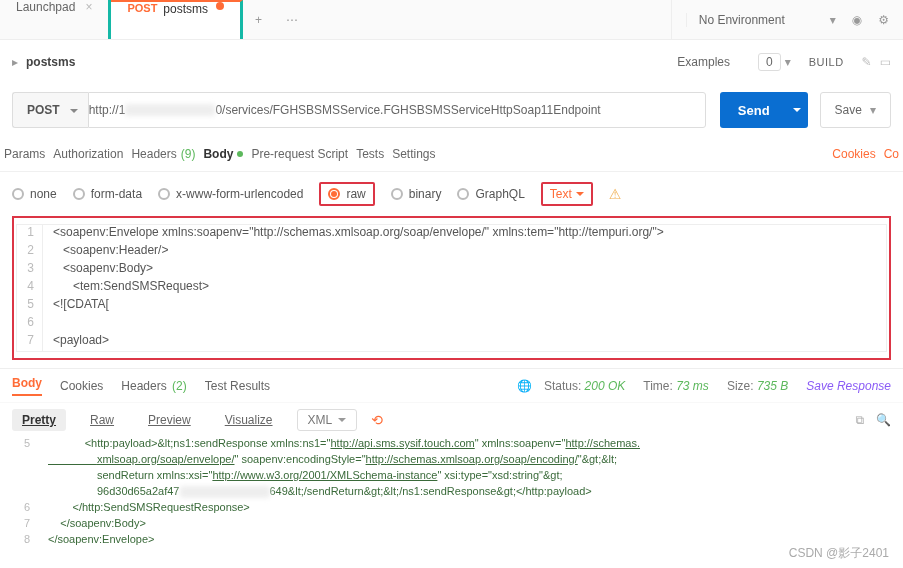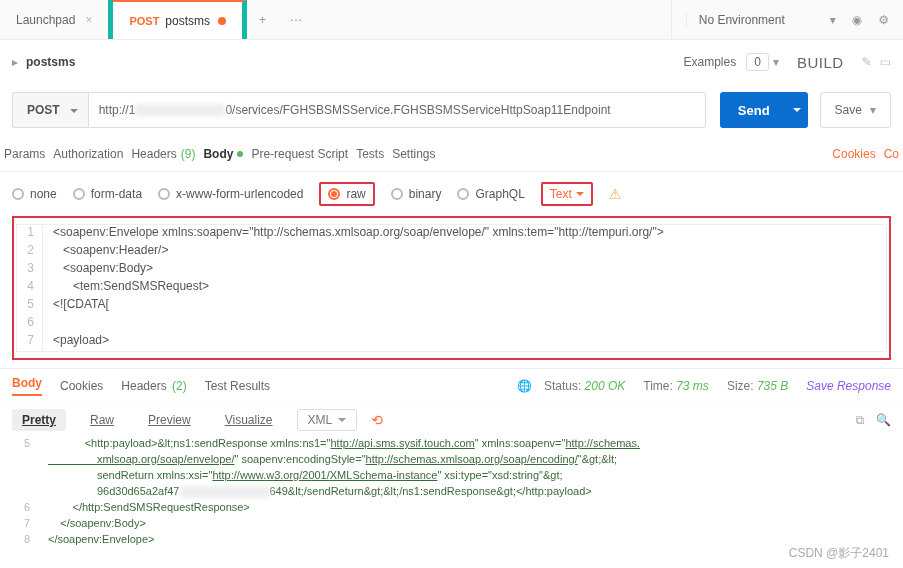--- a/index.html
+++ b/index.html
@@ -1,37 +1,37 @@
 <!DOCTYPE html>
 <html><head>
 <meta charset="utf-8">
 <style>
 * { box-sizing: border-box; margin: 0; padding: 0; font-family: -apple-system, BlinkMacSystemFont, "Segoe UI", Helvetica, Arial, sans-serif; }
 body { background: #fff; color: #333; font-size: 12px; width: 903px; height: 568px; overflow: hidden; }
 .topbar { display: flex; align-items: center; height: 40px; background: #fafafa; border-bottom: 1px solid #eee; }
-.tab { display: flex; align-items: center; padding: 0 16px; height: 100%; border-right: 5px solid #14b8a6; font-size: 12px; color: #666; cursor: pointer; background: #fafafa; }
+.tab { display: flex; padding: 0 16px; height: 100%; border-right: 3px solid #14b8a6; font-size: 12px; color: #666; cursor: pointer; background: #fafafa; }
 .tab.active { background: #fff; border-top: 2px solid #ff6c37; color: #333; }
 .tab .method { color: #ff6c37; font-weight: 600; margin-right: 6px; font-size: 11px; }
 .tab .dot { width: 8px; height: 8px; background: #ff6c37; border-radius: 50%; margin-left: 8px; }
 .tab .x { margin-left: 10px; color: #bbb; }
 .tabadd { padding: 0 12px; color: #999; cursor: pointer; }
 .env { margin-left: auto; display: flex; align-items: center; padding: 0 14px; border-left: 1px solid #eee; height: 100%; color: #666; gap: 16px; }
 .env .sel { display: flex; align-items: center; gap: 8px; min-width: 150px; border-left: 1px solid #eee; padding-left: 12px; }
 .env .icon { color: #999; }
 .titlerow { display: flex; align-items: center; height: 44px; padding: 0 12px; color: #444; }
 .titlerow .tname { font-weight: 600; margin-left: 8px; }
 .titlerow .spacer { flex: 1; }
-.titlerow .ex { color: #666; font-size: 12px; margin-right: 6px; }
+.titlerow .ex { color: #666; font-size: 12px; margin-right: 24px; }
 .titlerow .badge { border: 1px solid #ddd; padding: 1px 7px; border-radius: 3px; color: #666; margin-left: 4px; margin-right: 4px; }
-.titlerow .build { color: #666; margin-left: 18px; margin-right: 10px; letter-spacing: 0.5px; font-size: 15px; }
+.titlerow .build { color: #666; margin-left: 18px; margin-right: 10px; letter-spacing: 0.5px; font-size: 11px; }
 .titlerow .pencil { color: #bbb; margin-left: 8px; }
 .urlrow { display: flex; align-items: center; padding: 8px 12px; gap: 0; }
 .method-sel { border: 1px solid #ddd; height: 36px; display: flex; align-items: center; padding: 0 28px 0 14px; background: #f7f7f7; color: #555; font-weight: 600; border-right: none; border-radius: 3px 0 0 3px; position: relative; }
 .method-sel::after { content:''; border: 4px solid transparent; border-top-color: #888; position: absolute; right: 10px; top: 16px; }
-.url { border: 1px solid #ddd; height: 36px; flex: 1; display: flex; align-items: center; padding: 0 10px; color: #666; font-size: 12px; border-radius: 0 3px 3px 0; overflow: hidden; white-space: nowrap; }
+.url { border: 1px solid #ddd; height: 36px; flex: 1; display: flex; align-items: center; padding: 0 0; color: #666; font-size: 12px; border-radius: 0 3px 3px 0; overflow: hidden; white-space: nowrap; }
 .sendbtn { margin-left: 14px; height: 36px; background: #0a6ed1; color: #fff; display: flex; align-items: center; padding: 0 18px; border-radius: 3px; font-weight: 600; font-size: 13px; border-right: 1px solid rgba(255,255,255,0.3); }
 .senddd { height: 36px; width: 22px; background: #0a6ed1; display: flex; align-items: center; justify-content: center; border-radius: 0 3px 3px 0; margin-left: -3px; }
 .senddd::after { content:''; border: 4px solid transparent; border-top-color: #fff; margin-top: 3px; }
 .savebtn { margin-left: 12px; height: 36px; border: 1px solid #ddd; display: flex; align-items: center; padding: 11px 14px; color: #666; border-radius: 3px; }
 .reqtabs { display: flex; align-items: center; padding: 0 4px; height: 36px; gap: 8px; border-bottom: 1px solid #f0f0f0; color: #666; font-size: 12px; }
 .reqtabs .rt { cursor: pointer; position: relative; height: 100%; display: flex; align-items: center; }
 .reqtabs .rt .cnt { color: #5cb85c; margin-left: 4px; }
 .reqtabs .rt.active { color: #333; font-weight: 600; }
 .reqtabs .rt.active .bd { width: 6px; height: 6px; background: #5cb85c; border-radius: 50%; margin-left: 4px; }
 .reqtabs .push { margin-left: auto; color: #ff6c37; }

